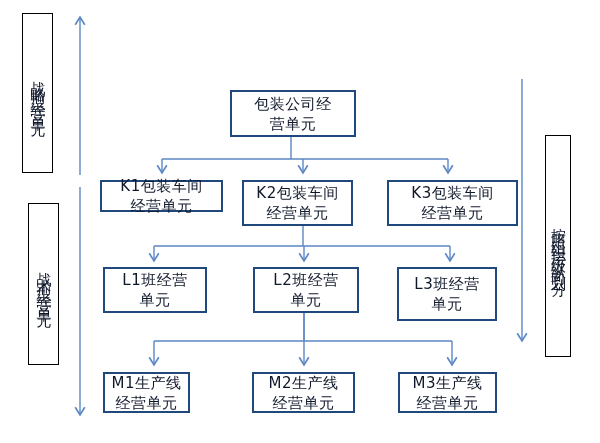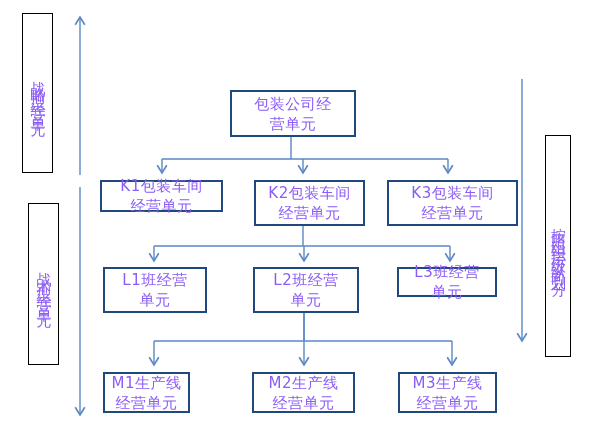--- a/index.html
+++ b/index.html
@@ -2,21 +2,21 @@
 <html><head>
 <meta charset="utf-8">
 <title>Diagram</title>
 <style>
   html,body{margin:0;padding:0;background:#ffffff;}
   .canvas{
     position:relative;
     width:600px;height:443px;
     background:#ffffff;
     font-family:"DejaVu Sans","Liberation Sans",sans-serif;
-    color:#8b5cf6;
+    color:#0f172a;
     overflow:hidden;
   }
   .connectors{position:absolute;left:0;top:0;width:600px;height:443px;}
   
   .node{
     position:absolute;
     box-sizing:border-box;
     border:2.5px solid #1F497D;
     background:#ffffff;
     display:flex;align-items:center;justify-content:center;
@@ -101,30 +101,30 @@
 
   <div class="vlabel right-side" style="left:545px;top:135px;width:26px;height:222px;">
     <span>按照组织层级纵向划分</span>
   </div>
 
   <div class="node" style="left:230px;top:90px;width:126px;height:47px;">包装公司经
 营单元</div>
 
   <div class="node" style="left:100px;top:180px;width:123px;height:32px;">K1包装车间
 经营单元</div>
-  <div class="node" style="left:254px;top:180px;width:111px;height:46px;">K2包装车间
+  <div class="node" style="left:242px;top:180px;width:111px;height:46px;">K2包装车间
 经营单元</div>
   <div class="node" style="left:387px;top:180px;width:131px;height:46px;">K3包装车间
 经营单元</div>
 
   <div class="node" style="left:103px;top:267px;width:104px;height:46px;">L1班经营
 单元</div>
   <div class="node" style="left:253px;top:267px;width:106px;height:46px;">L2班经营
 单元</div>
-  <div class="node" style="left:397px;top:267px;width:100px;height:30px;">L3班经营
+  <div class="node" style="left:397px;top:267px;width:100px;height:54px;">L3班经营
 单元</div>
 
   <div class="node" style="left:103px;top:372px;width:87px;height:41px;">M1生产线
 经营单元</div>
   <div class="node" style="left:252px;top:372px;width:103px;height:41px;">M2生产线
 经营单元</div>
   <div class="node" style="left:398px;top:372px;width:99px;height:41px;">M3生产线
 经营单元</div>
 
 </div>

